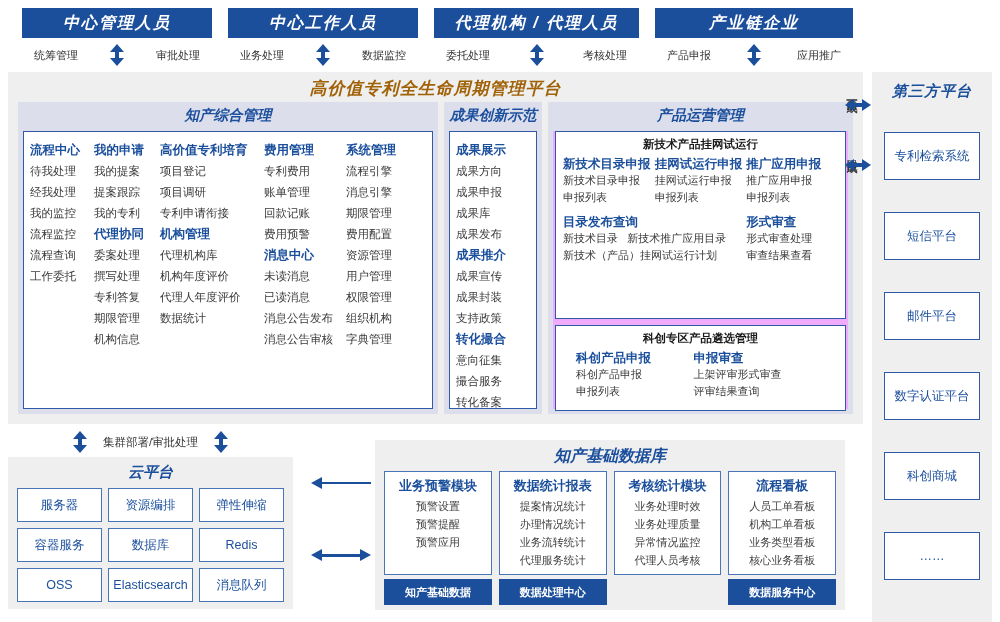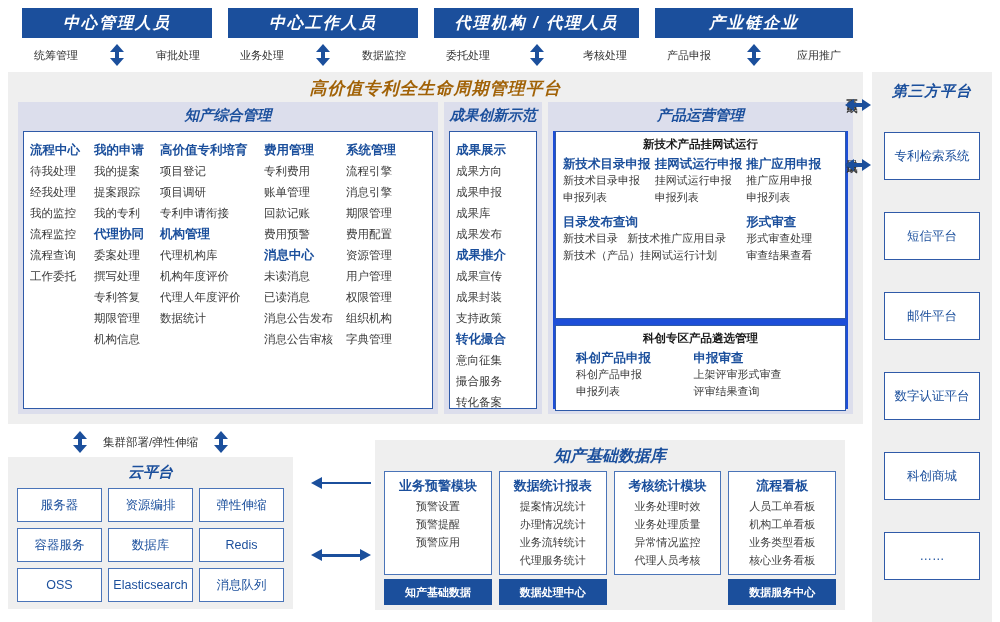--- a/index.html
+++ b/index.html
@@ -258,21 +258,21 @@
               <div class="itm">意向征集</div>
               <div class="itm">撮合服务</div>
               <div class="itm">转化备案</div>
             </div>
           </div>
       </div>
     </div>
 
     <div class="section" style="left:540px;top:30px;width:305px;height:312px;">
       <div class="section-hd">产品运营管理</div>
-      <div class="section-body" style="background:#1d4ed8;border:none;">
+      <div class="section-body" style="background:#f0abfc;border:none;">
 
         <div class="inner-box" style="left:2px;top:0;right:2px;height:188px;">
           <div class="inner-title">新技术产品挂网试运行</div>
           <div id="po-row1" style="display:flex;padding:4px 7px 0 7px;">
               <div class="col" style="width:96px;">
                 <div class="po-grp">新技术目录申报</div>
                 <div class="po-itm">新技术目录申报</div>
                 <div class="po-itm">申报列表</div>
               </div>
               <div class="col" style="width:96px;">
@@ -341,21 +341,21 @@
         <div class="tp-item" style="top:300px;">数字认证平台</div>
         <div class="tp-item" style="top:380px;">科创商城</div>
         <div class="tp-item" style="top:460px;">……</div>
       </div>
   </div>
 
   <div class="cluster-note">
     <div class="vert-arrow">
         <i></i>
       </div>
-    <span>集群部署/弹性伸缩</span>
+    <span>集群部署/审批处理</span>
     <div class="vert-arrow">
         <i></i>
       </div>
   </div>
 
   <div class="cloud">
     <div class="cloud-title">云平台</div>
     <div class="cloud-grid" id="cloud-host">
         <div class="cloud-cell">服务器</div>
         <div class="cloud-cell">资源编排</div>

